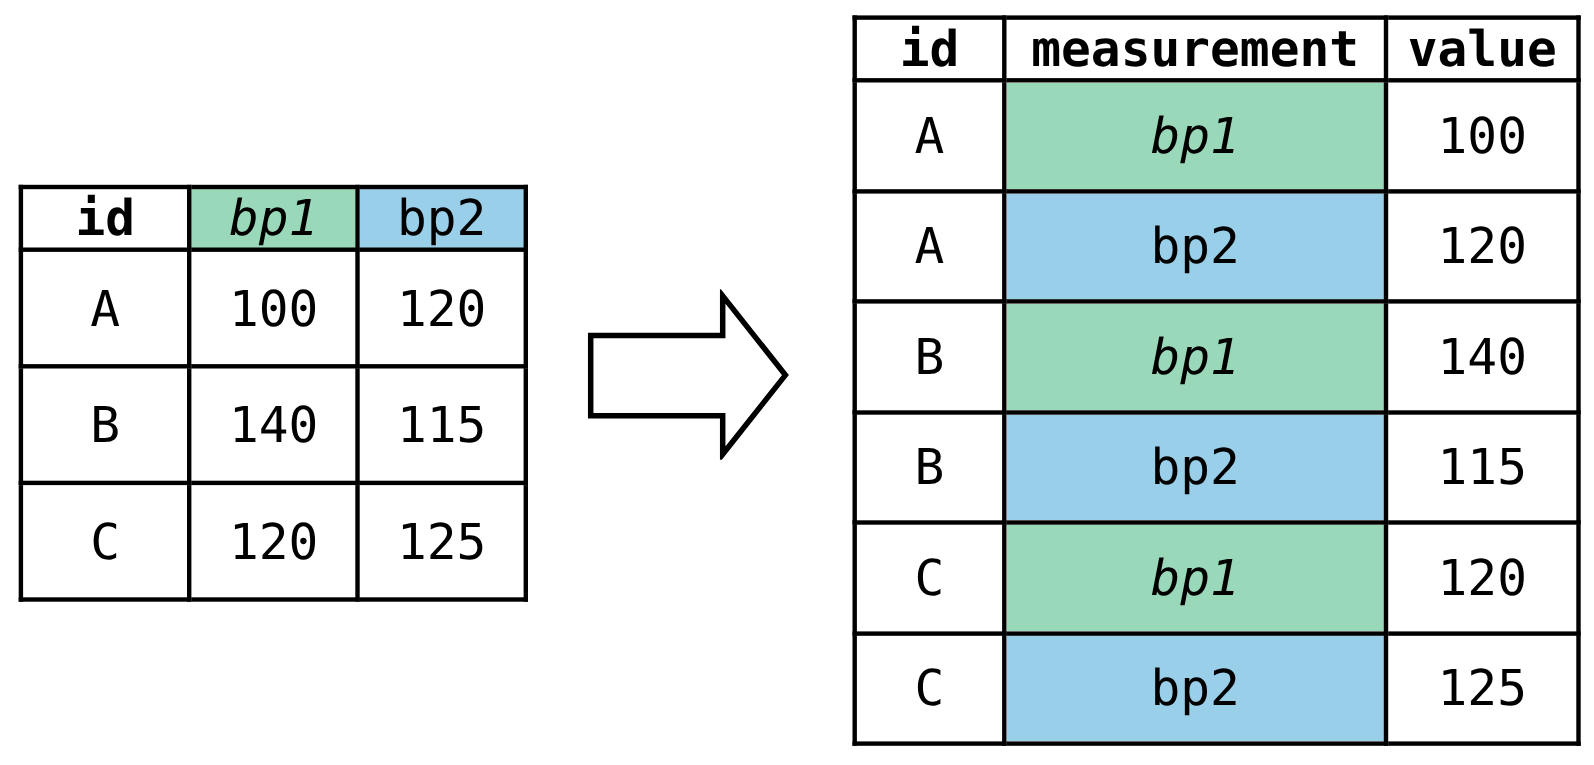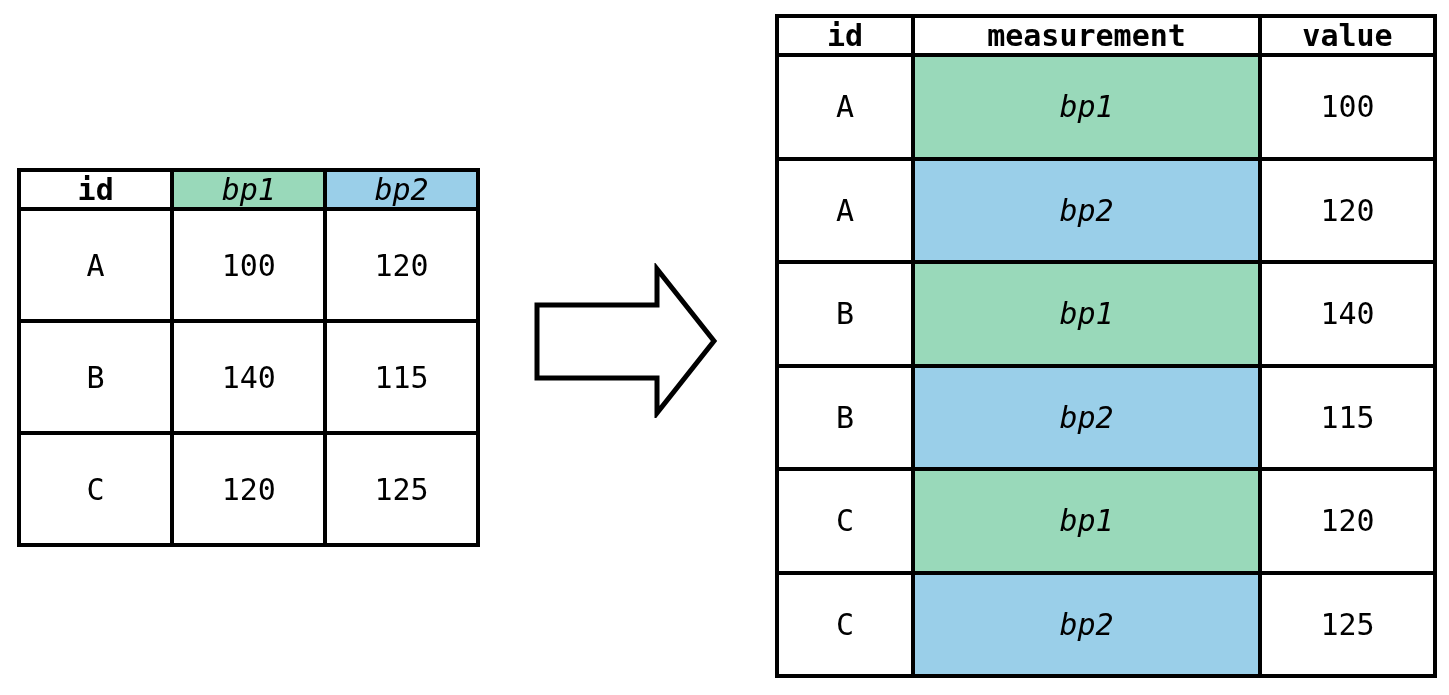--- a/index.html
+++ b/index.html
@@ -19,31 +19,31 @@
   table.tbl {
     position: absolute;
     border-collapse: collapse;
     table-layout: fixed;
     background: #ffffff;
   }
   table.tbl th, table.tbl td {
     border: 4px solid var(--border-color, #000000);
     text-align: center;
     vertical-align: middle;
-    font-size: 30px;
+    font-size: 45px;
     font-weight: normal;
     padding: 0;
     overflow: hidden;
     white-space: nowrap;
   }
   table.tbl th.bold {
     font-weight: bold;
   }
   .hl-green { background: var(--hl-green, #99d9ba); font-style: italic; }
-  .hl-blue  { background: var(--hl-blue, #9acfe9); font-style: italic; }
+  .hl-blue  { background: var(--hl-blue, #9acfe9); }
   .hl-none  { background: #ffffff; }
 
   table.wide {
     left: 17px;
     top: 168px;
     width: 463px;
     height: 379px;
   }
   table.long {
     left: 775px;

